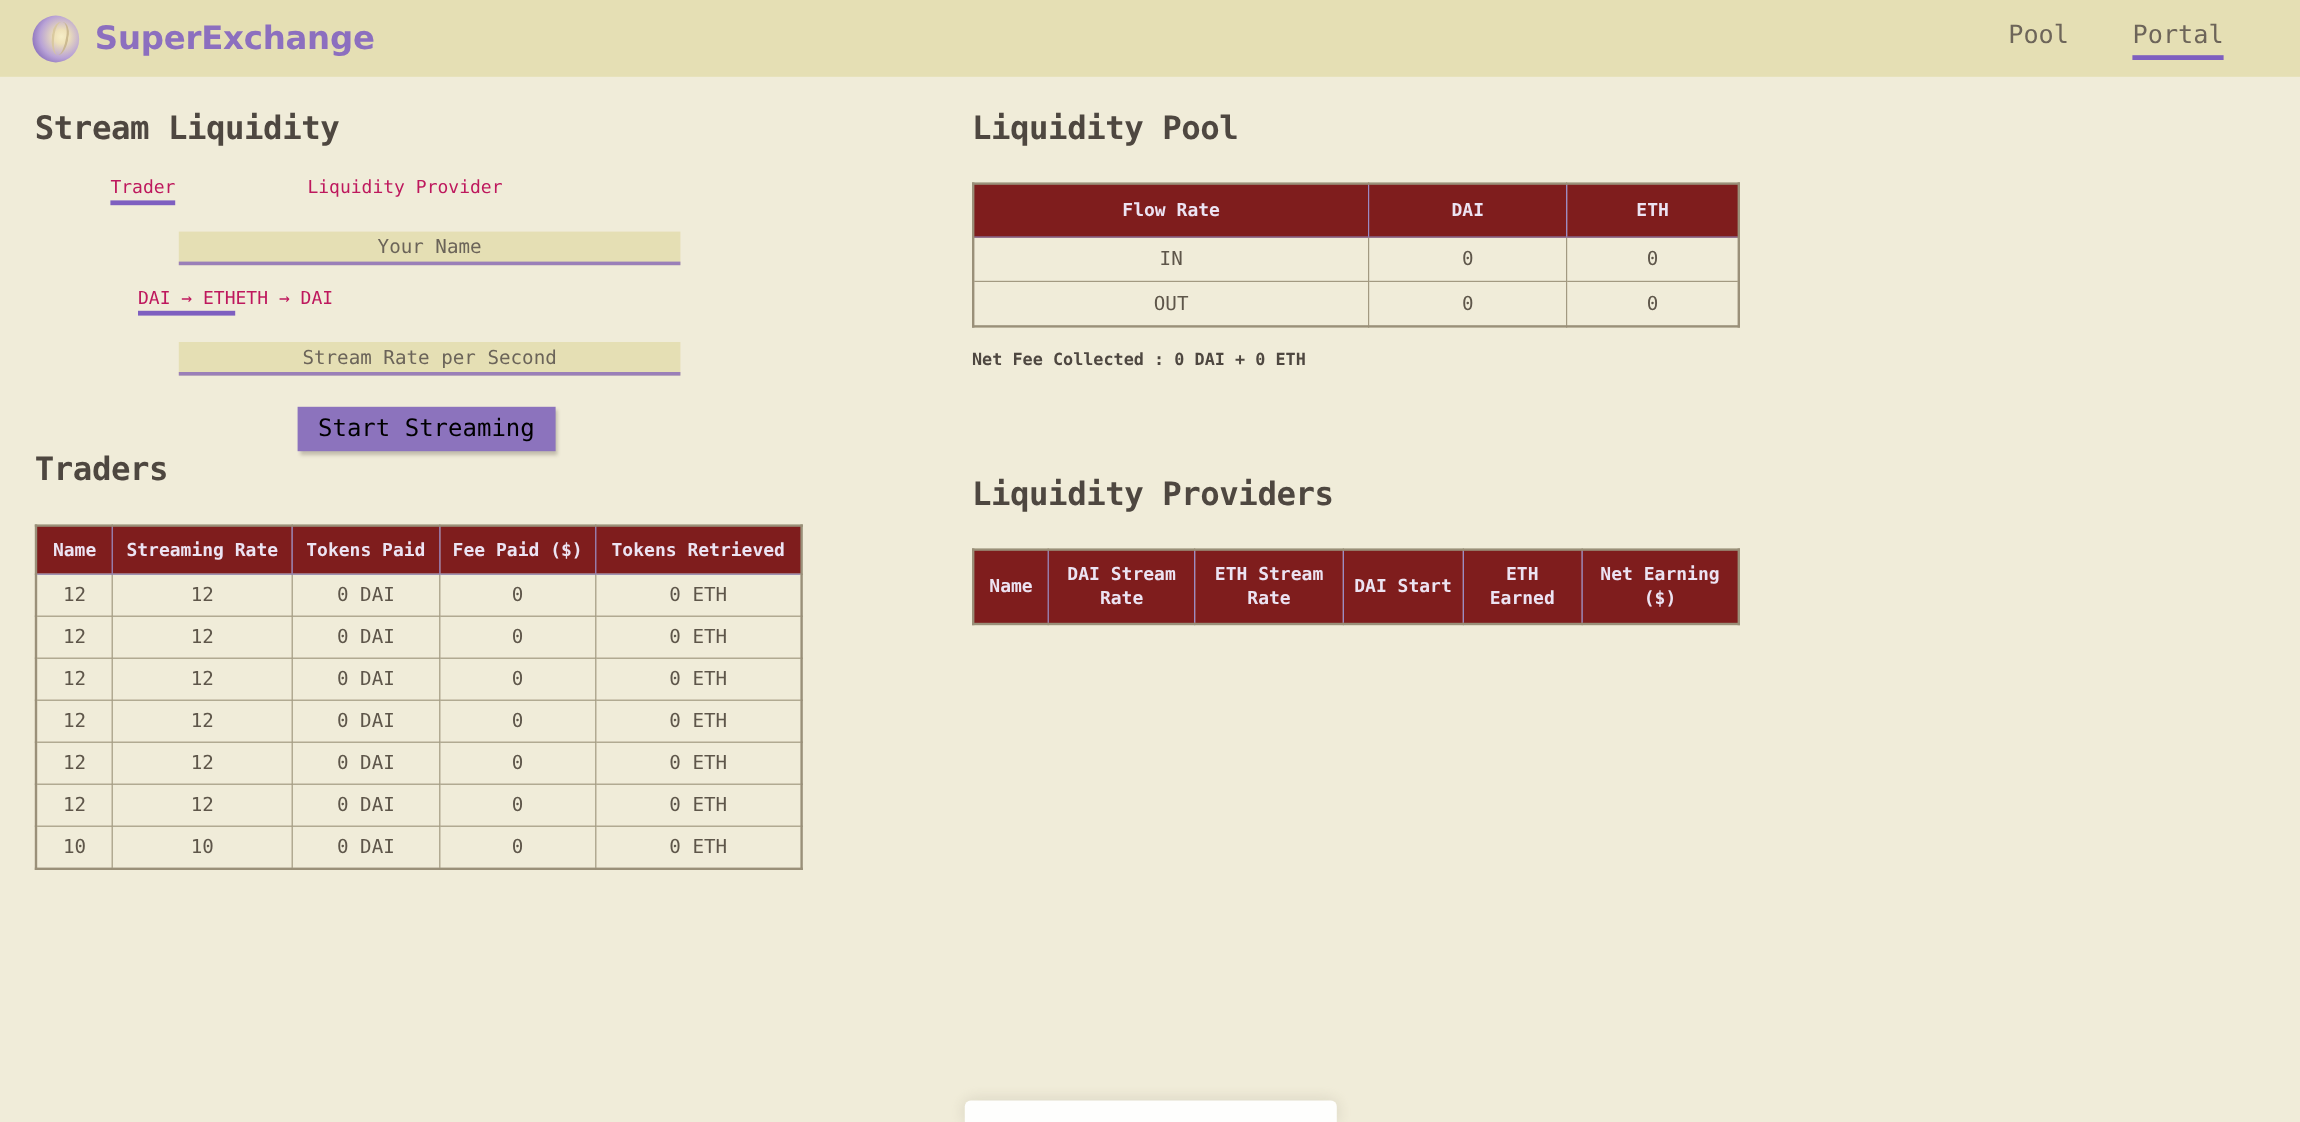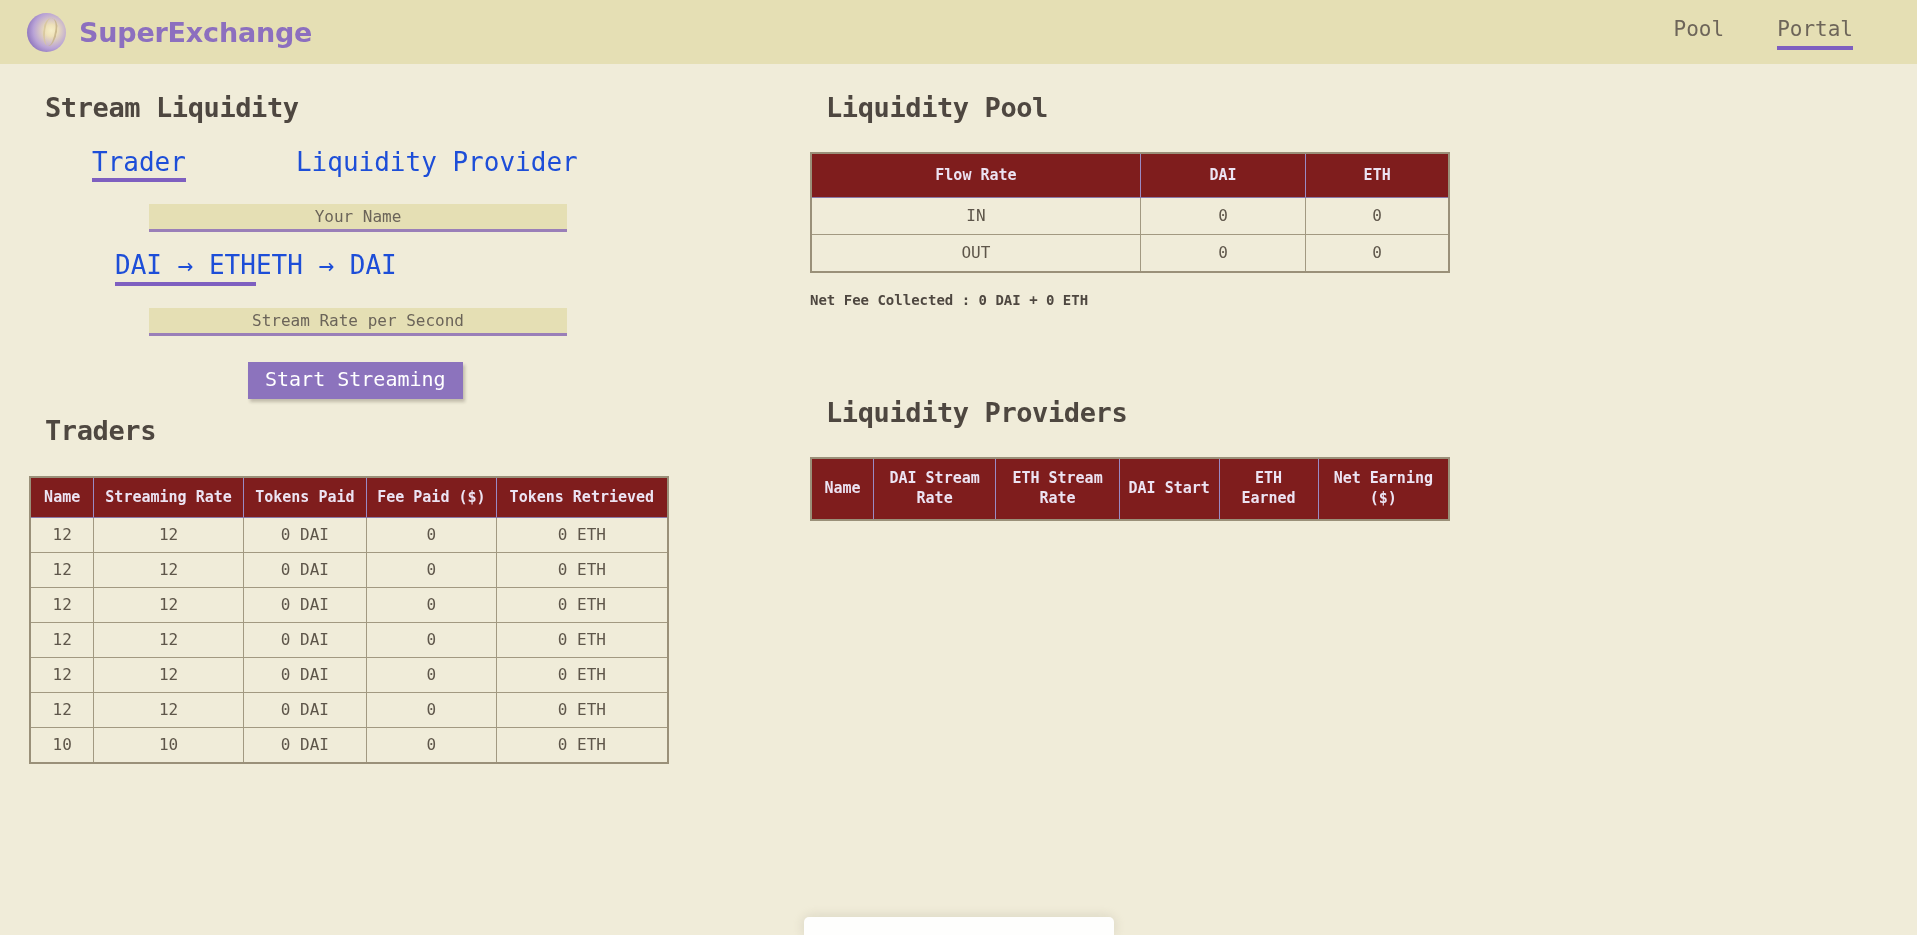--- a/index.html
+++ b/index.html
@@ -91,32 +91,32 @@
     align-items: flex-start;
   }
   .col-left  { width: 810px; padding-left: 29px; box-sizing: border-box; }
   .col-right { flex: 1; padding-left: 0px; }
 
   h2.section {
     font-family: "DejaVu Sans Mono", "Liberation Mono", monospace;
     font-size: 27px;
     font-weight: bold;
     color: #4e4740;
-    margin: 16px;
+    margin: 0;
     letter-spacing: -0.4px;
   }
 
   
   .tabrow {
     display: flex;
     margin-top: 26px;
   }
   .tab {
-    font-size: 26px;
-    color: #1d4ed8;
+    font-size: 15px;
+    color: #be185d;
     position: relative;
     padding-bottom: 6px;
     cursor: pointer;
     line-height: 1.05;
   }
   .tab.active::after {
     content: "";
     position: absolute;
     left: 0; right: 0; bottom: 0;
     height: 4px;
@@ -144,21 +144,21 @@
     padding: 0;
     box-sizing: content-box;
     display: block;
   }
   .field::placeholder { color: #6b6459; opacity: 1; }
 
   .start-btn {
     margin-left: 219px;
     margin-top: 26px;
     background: #8c73bd;
-    color: #ffffff;
+    color: #000000;
     border: none;
     font-family: "DejaVu Sans Mono", "Liberation Mono", monospace;
     font-size: 20px;
     padding: 5px 17px 7px 17px;
     box-shadow: 2px 3px 3px rgba(100,90,80,0.33);
     cursor: pointer;
     display: block;
     line-height: 1.25;
   }
 

